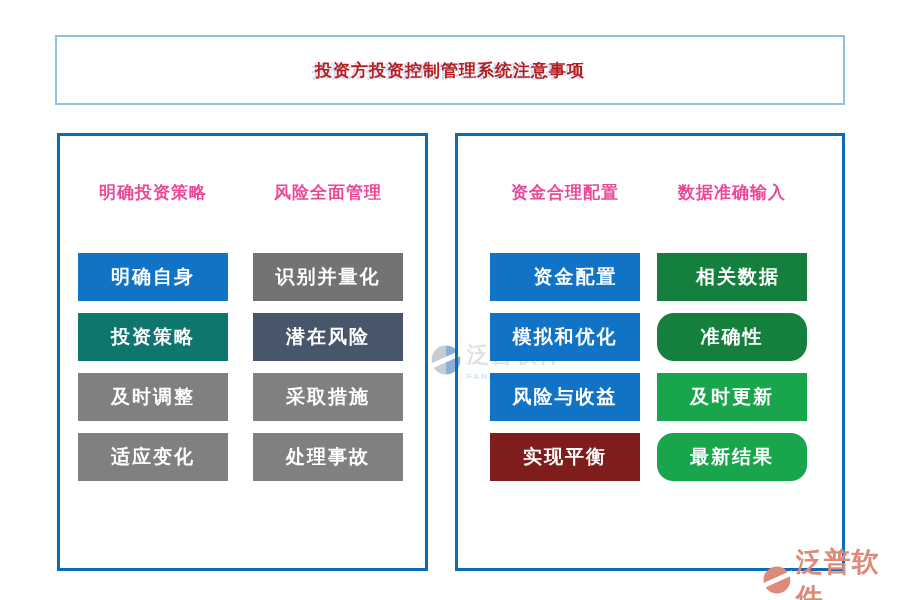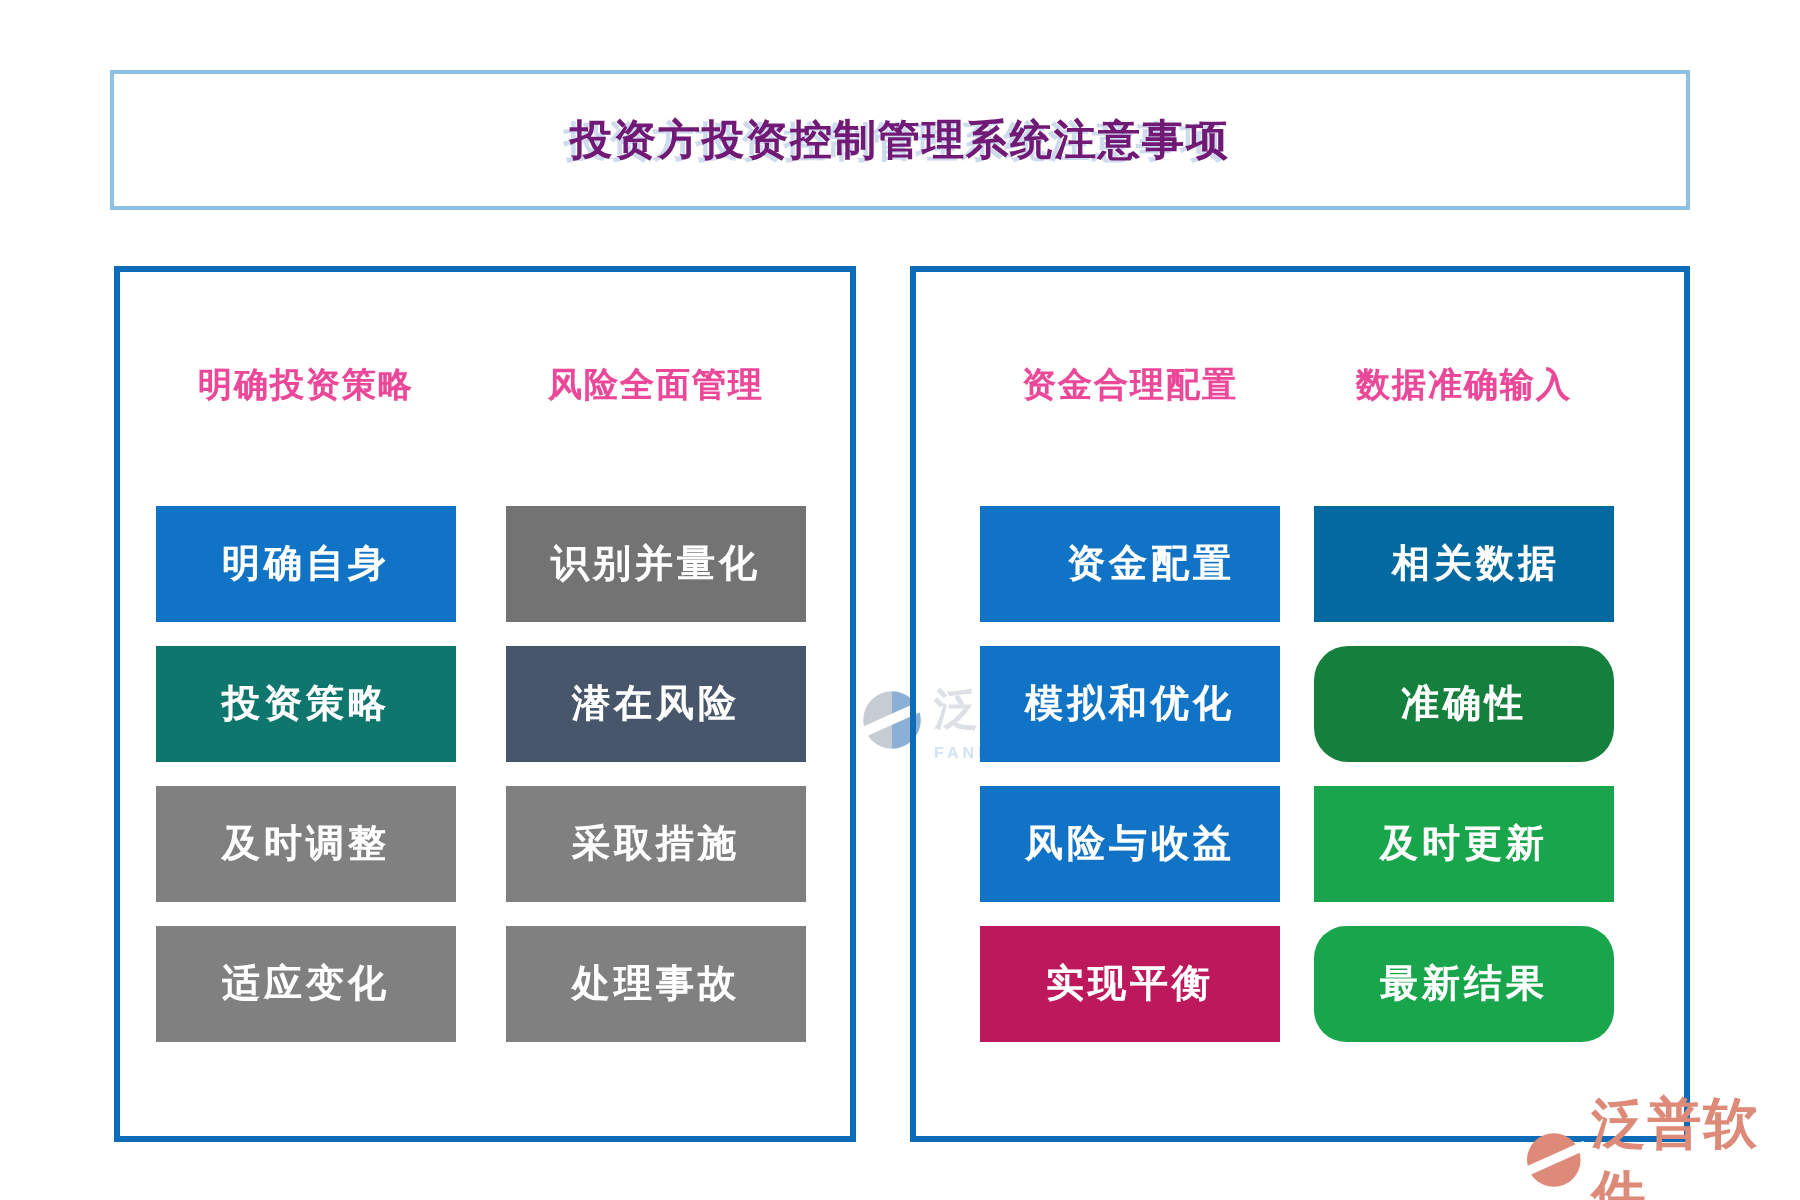--- a/index.html
+++ b/index.html
@@ -8,38 +8,38 @@
     position:relative; width:900px; height:600px; background:#ffffff;
     overflow:hidden; margin:0 auto;
   }
   
   .title-box {
     position:absolute; left:55px; top:35px; width:790px; height:70px;
     border:2px solid #8fc2e2; background:#ffffff;
     display:flex; align-items:center; justify-content:center; z-index:1;
   }
   .title-text {
-    font-size:21px; font-weight:bold; color:#701a75; letter-spacing:1px;
+    font-size:17px; font-weight:bold; color:#b91c1c; letter-spacing:1px;
     text-shadow:-3px 1px 0 rgba(180,200,230,0.65);
   }
   
   .panel {
     position:absolute; top:133px; height:438px;
     border:3px solid #0c6cb8; background:transparent; z-index:1;
     display:flex; justify-content:space-between;
   }
   .panel-left  { left:57px;  width:371px; padding:45px 22px 0 18px; }
   .panel-right { left:455px; width:390px; padding:45px 35px 0 32px; }
   .col { width:150px; display:flex; flex-direction:column; align-items:center; }
   .col-header {
     font-size:17px; font-weight:bold; color:#ec4899; height:24px;
     letter-spacing:1px; white-space:nowrap;
   }
   .btn {
-    width:150px; height:58px; margin-top:12px;
+    width:150px; height:48px; margin-top:12px;
     display:flex; align-items:center; justify-content:center;
     color:#ffffff; font-weight:bold; font-size:19px; letter-spacing:2px;
     white-space:nowrap;
   }
   .btn.first { margin-top:48px; }
   
   .watermark {
     position:absolute; left:430px; top:340px; z-index:0; opacity:0.55;
     display:flex; align-items:flex-start; gap:5px;
   }
@@ -94,25 +94,25 @@
       <div class="btn" style="background: rgb(128, 128, 128);">处理事故</div>
     </div>
   </div>
 
   <div class="panel panel-right">
     <div class="col">
       <div class="col-header">资金合理配置</div>
       <div class="btn first" style="background: rgb(17, 115, 197); padding-left: 21px;">资金配置</div>
       <div class="btn" style="background: rgb(17, 115, 197);">模拟和优化</div>
       <div class="btn" style="background: rgb(17, 115, 197);">风险与收益</div>
-      <div class="btn" style="background: #be185d;">实现平衡</div>
+      <div class="btn" style="background: #7f1d1d;">实现平衡</div>
     </div>
     <div class="col">
       <div class="col-header">数据准确输入</div>
-      <div class="btn first" style="background: #0369a1; padding-left: 12px;">相关数据</div>
+      <div class="btn first" style="background: #15803d; padding-left: 12px;">相关数据</div>
       <div class="btn" style="background: #15803d; border-radius: 17px;">准确性</div>
       <div class="btn" style="background: rgb(24, 165, 75);">及时更新</div>
       <div class="btn" style="background: rgb(24, 165, 75); border-radius: 16px;">最新结果</div>
     </div>
   </div>
 
   <div class="footer-logo">
     <div class="fl-row">
       <svg class="fl-icon" viewBox="0 0 40 40" aria-hidden="true">
         <circle cx="20" cy="20" r="18" fill="currentColor"></circle>

